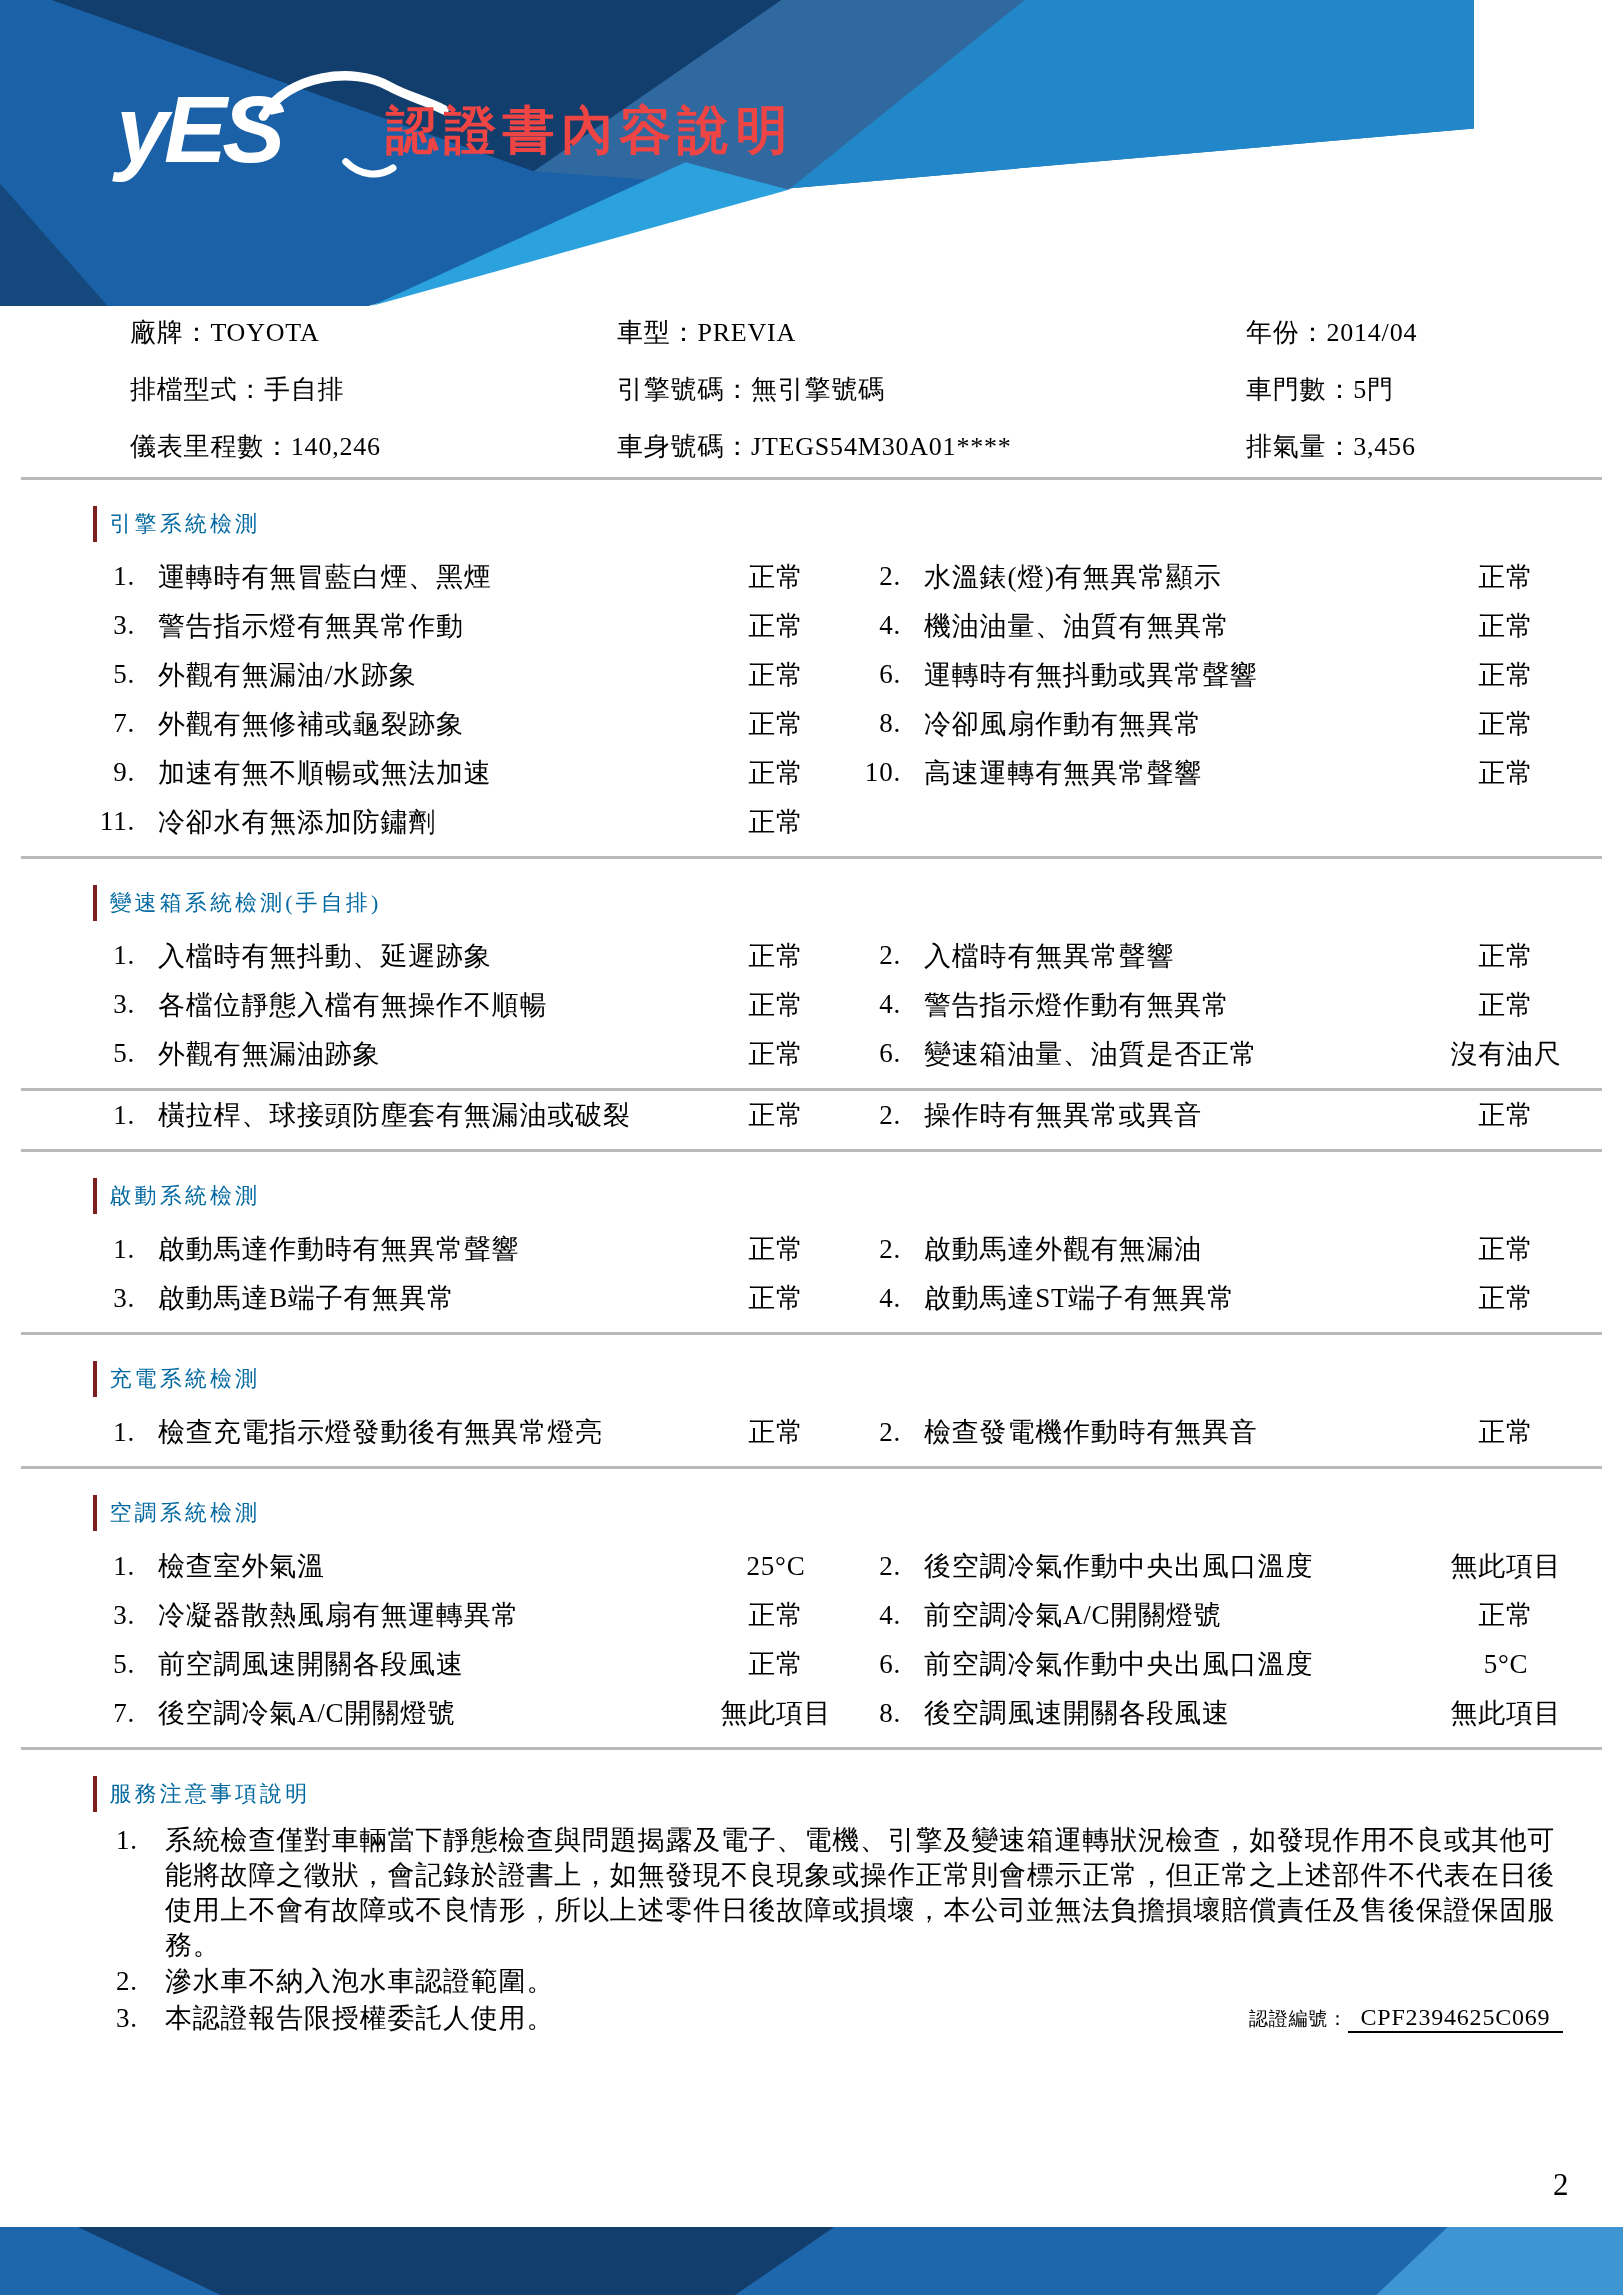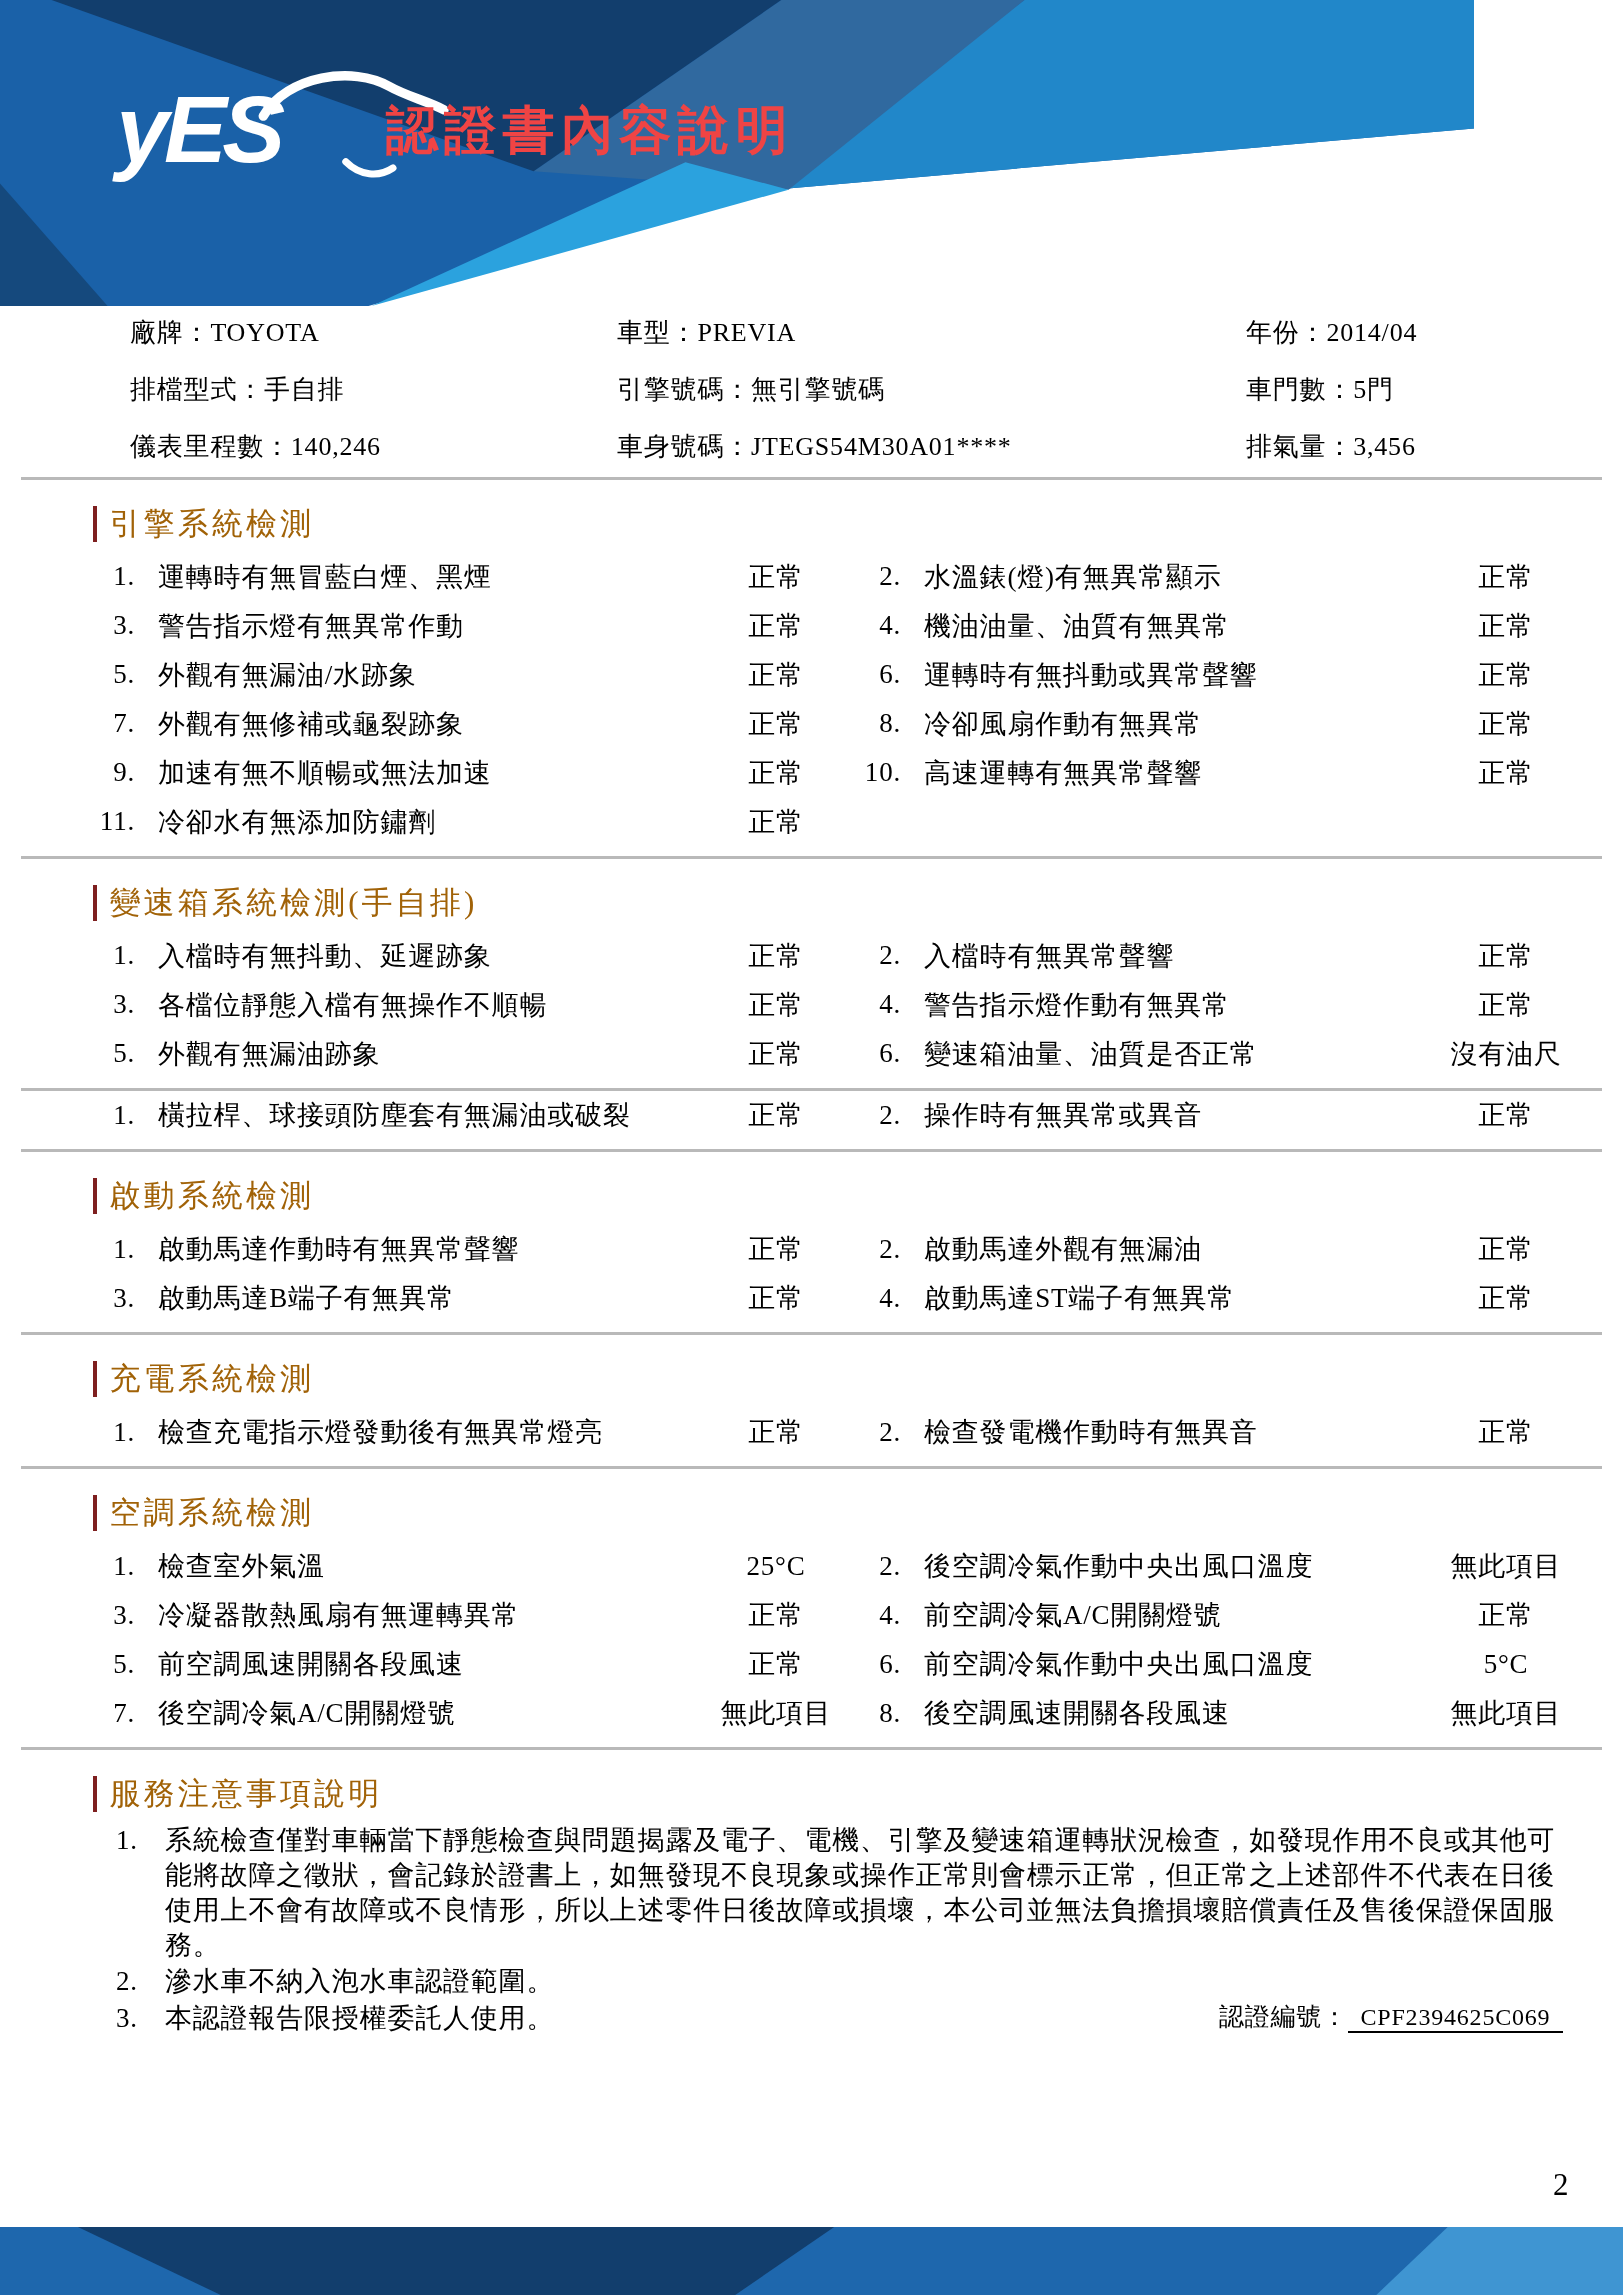--- a/index.html
+++ b/index.html
@@ -22,35 +22,35 @@
 
   
   .info{padding:6.3px 0 0 130px;display:grid;grid-template-columns:471px 613px 1fr;gap:16px;}
   .info-cell{height:41px;display:flex;align-items:center;font-size:26px;letter-spacing:0.8px;white-space:nowrap;}
 
   .rule{height:3.1px;background:#b9b9b9;margin:9.4px 21px 0 21px;}
 
   
   .section-head{margin:23.6px 0 7.9px 93px;display:flex;align-items:center;height:41px;}
   .sbar{width:3.9px;height:36px;background:#7e1f1f;margin-right:12.6px;flex:none;}
-  .stitle{margin:0;font-size:31px;font-weight:normal;color:#a16207;letter-spacing:3.1px;white-space:nowrap;}
+  .stitle{margin:0;font-size:22px;font-weight:normal;color:#0369a1;letter-spacing:3.1px;white-space:nowrap;}
   .rows{padding:0 33px 0 94px;}
   .row{display:grid;grid-template-columns:766px 1fr;height:49px;align-items:center;}
   .cell{display:flex;align-items:center;font-size:27px;letter-spacing:0.8px;white-space:nowrap;}
   .num{flex:none;width:41px;text-align:right;}
   .lbl{margin-left:23px;text-align:center;}
   .status{flex:none;margin-left:auto;width:168px;text-align:center;}
 
   
   .notes{position:relative;padding:0 33px 0 94px;}
   .note-row{display:flex;font-size:27px;line-height:35px;letter-spacing:0.8px;margin-top:1.6px;}
   .note-num{flex:none;width:71px;box-sizing:border-box;padding-left:22px;}
   .note-text{width:1406px;}
   .cert{position:absolute;right:60px;bottom:3.1px;display:flex;align-items:baseline;}
-  .cert-label{font-size:25px;letter-spacing:0.8px;}
+  .cert-label{font-size:19px;letter-spacing:0.8px;}
   .cert-value{font-size:24px;border-bottom:2.4px solid #000;padding:0 12.6px;letter-spacing:0.8px;}
 
   .pagenum{position:absolute;top:2167px;left:1553px;font-size:31px;}
 
   
   .ftr{position:absolute;bottom:0;left:0;width:1623px;height:68px;}
   .f-base {background:#1e67ad;}
   .f-dark {background:#123e6d;clip-path:polygon(4.8% 0,51.4% 0,45.3% 100%,13.6% 100%);}
   .f-light{background:#3f95d2;clip-path:polygon(89.2% 0,100% 0,100% 100%,84.8% 100%);}
 </style>

